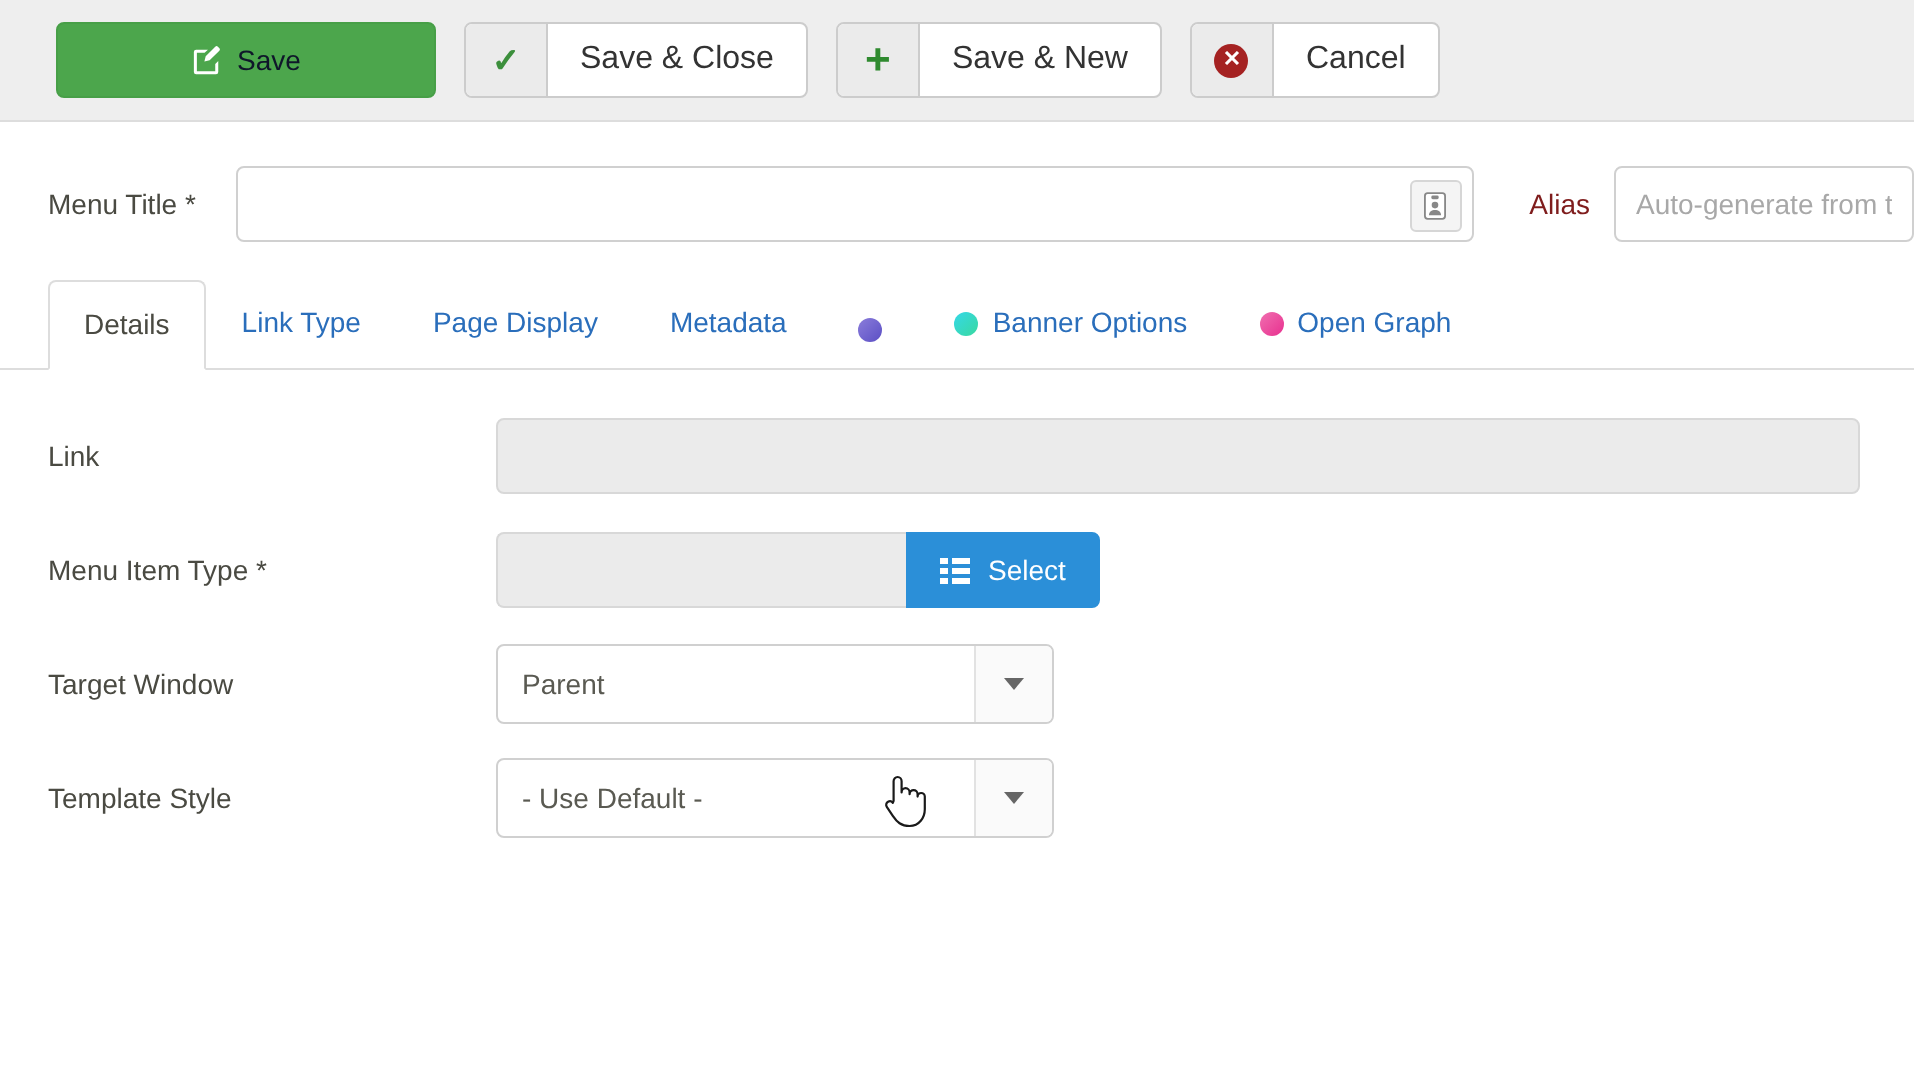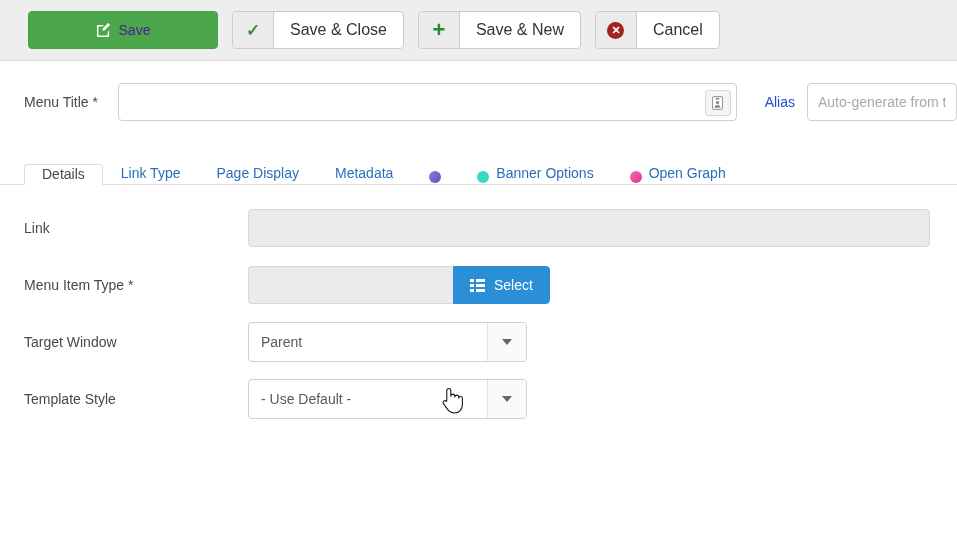--- a/index.html
+++ b/index.html
@@ -33,21 +33,21 @@
     height: 38px;
   }
   .btn-primary {
     background: #4ca64c;
     border: 1px solid #479f47;
     border-radius: 4px;
     width: 188px;
     display: flex;
     align-items: center;
     justify-content: center;
-    color: #4c1d95;
+    color: #0f172a;
     font-size: 14px;
     cursor: pointer;
     gap: 8px;
   }
   .btn-split {
     display: flex;
     align-items: stretch;
     border: 1px solid #cccccc;
     border-radius: 4px;
     background: #ffffff;
@@ -120,21 +120,21 @@
     border: 1px solid #d6d6d6;
     border-radius: 3px;
     background: #f4f4f4;
     display: flex;
     align-items: center;
     justify-content: center;
     cursor: pointer;
   }
   .alias-label {
     font-size: 14px;
-    color: #1d4ed8;
+    color: #7f1d1d;
     margin: 0 12px 0 28px;
   }
   .alias-input {
     width: 150px;
     height: 38px;
     box-sizing: border-box;
     border: 1px solid #d0d0d0;
     border-radius: 4px;
     background: #ffffff;
     font-size: 14px;
@@ -150,24 +150,24 @@
     padding-left: 24px;
     border-bottom: 1px solid #dddddd;
     display: flex;
     align-items: flex-end;
     height: 42px;
     box-sizing: border-box;
   }
   .tab {
     font-size: 14px;
     color: #2a6ebb;
-    padding: 0 17px;
-    cursor: pointer;
-    display: flex;
-    align-items: flex-end;
+    padding: 12px 17px;
+    cursor: pointer;
+    display: flex;
+    align-items: center;
     gap: 7px;
     white-space: nowrap;
     border: 1px solid transparent;
     border-radius: 4px 4px 0 0;
     line-height: 19px;
   }
   .tab.active {
     color: #4a4a42;
     background: #ffffff;
     border-color: #dddddd;

